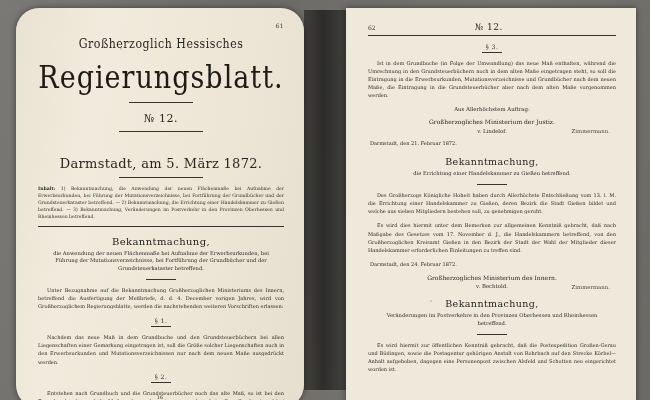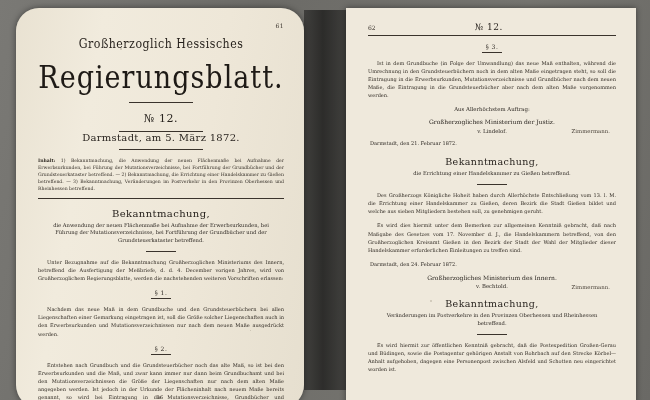--- a/index.html
+++ b/index.html
@@ -81,22 +81,22 @@
     margin: 12px auto 0 auto;
   }
   .issue-no {
     text-align: center;
     font-size: 11px;
     margin-top: 9px;
     letter-spacing: 0.5px;
   }
   .dateline {
     text-align: center;
-    font-size: 10px;
-    margin-top: 0;
+    font-size: 13px;
+    margin-top: 24px;
     letter-spacing: 0.3px;
   }
   .rule-mid {
     width: 34%;
     height: 1px;
     background: #3a332c;
     margin: 6px auto 0 auto;
   }
   .contents {
     margin-top: 7px;

